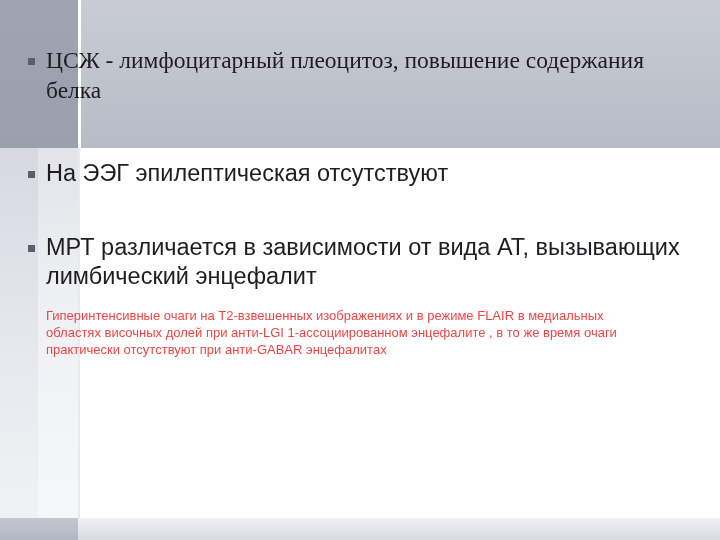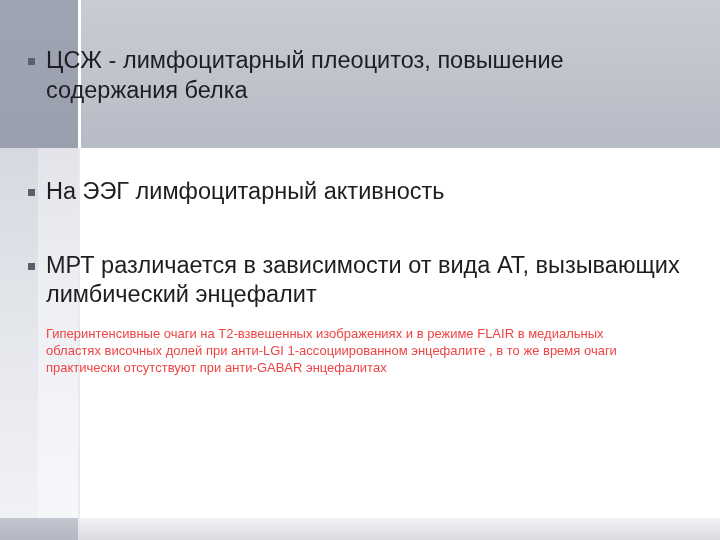--- a/index.html
+++ b/index.html
@@ -93,21 +93,21 @@
     background: #5a5f6b;
     margin-top: 12px;
     margin-right: 11px;
   }
   .bullet-text {
     flex: 1 1 auto;
     font-size: 23.5px;
     line-height: 1.26;
     color: #1d1d22;
   }
-  .b1 { margin-bottom: 72px; }
+  .b1 { margin-bottom: 54px; font-family: Liberation Serif, serif; }
   .b2 { margin-bottom: 44px; }
   .b3 { margin-bottom: 16px; }
   .sub-text {
     margin-left: 18px;
     margin-top: 2px;
     font-size: 13px;
     line-height: 1.29;
     color: #ef4444;
     width: 588px;
   }
@@ -129,21 +129,21 @@
 
   <div class="content">
 
     <div class="bullet-row b1">
       <span class="bullet-mark"></span>
       <span class="bullet-text">ЦСЖ - лимфоцитарный плеоцитоз, повышение содержания белка</span>
     </div>
 
     <div class="bullet-row b2">
       <span class="bullet-mark"></span>
-      <span class="bullet-text">На ЭЭГ лимфоцитарный активность</span>
+      <span class="bullet-text">На ЭЭГ эпилептическая отсутствуют</span>
     </div>
 
     <div class="bullet-row b3">
       <span class="bullet-mark"></span>
       <span class="bullet-text">МРТ различается в зависимости от вида АТ, вызывающих лимбический энцефалит</span>
     </div>
 
     <div class="sub-text">Гиперинтенсивные очаги на Т2-взвешенных изображениях и в режиме FLAIR в медиальных областях височных долей при анти-LGI 1-ассоциированном энцефалите , в то же время очаги практически отсутствуют при анти-GABAR энцефалитах</div>
 
   </div>

